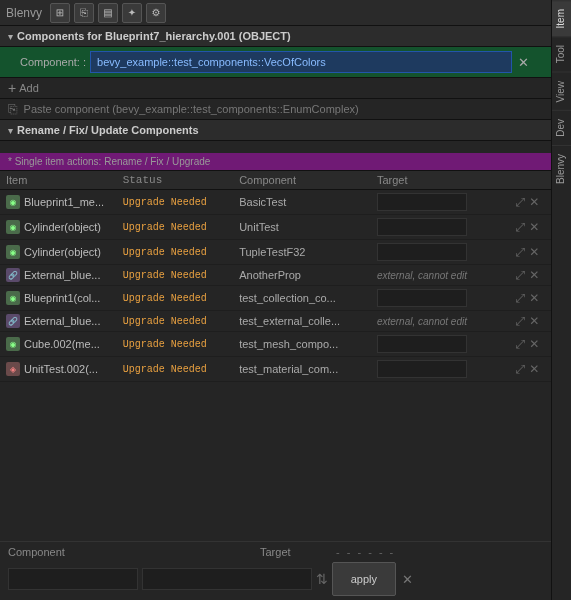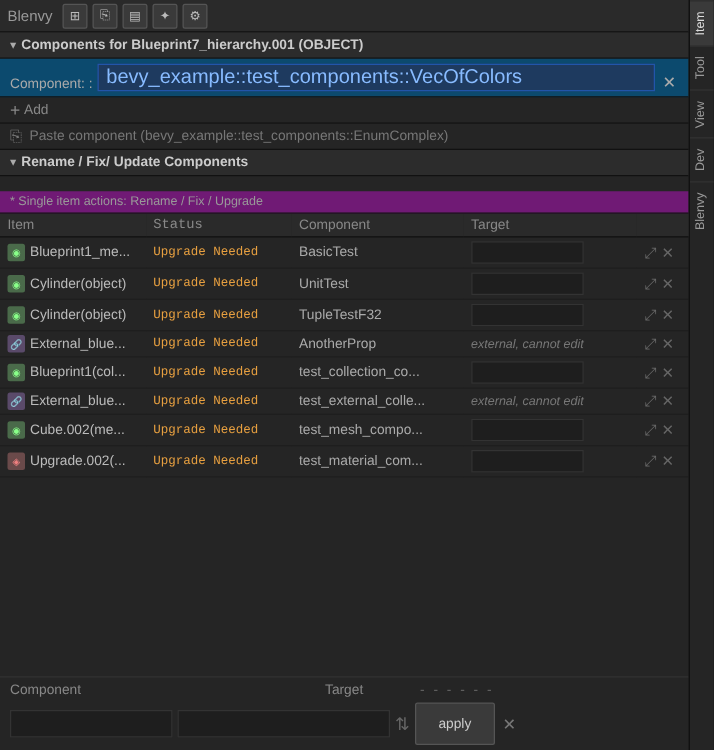--- a/index.html
+++ b/index.html
@@ -88,38 +88,38 @@
     }
     .section-title {
       color: #cccccc;
       font-size: 11px;
       font-weight: bold;
     }
 
     
     .component-input-row {
       display: flex;
-      align-items: flex-end;
-      padding: 4px 8px;
-      gap: 4px;
-      background: #0c4a6e;
+      align-items: center;
+      padding: 4px 20px;
+      gap: 4px;
+      background: #14532d;
       border-bottom: 1px solid #111;
     }
     .component-label {
       color: #aaa;
       white-space: nowrap;
       font-size: 11px;
     }
     .component-input {
       flex: 1;
       background: #1e3a5f;
       border: 1px solid #2255aa;
       color: #88bbff;
       padding: 2px 6px;
-      font-size: 16px;
+      font-size: 11px;
       height: 22px;
       outline: none;
     }
     .component-x-btn {
       background: none;
       border: none;
       color: #aaa;
       cursor: pointer;
       font-size: 13px;
       padding: 0 2px;
@@ -547,21 +547,21 @@
               <div class="row-actions">
                 <button class="row-action-btn">⤢</button>
                 <button class="row-action-btn">✕</button>
               </div>
             </td>
           </tr>
           <tr>
             <td class="col-item">
               <div class="item-cell">
                 <span class="item-icon material">◈</span>
-                <span>Upgrade.002(...</span>
+                <span>UnitTest.002(...</span>
               </div>
             </td>
             <td class="col-status"><span class="status-badge">Upgrade Needed</span></td>
             <td class="col-component component-name">test_material_com...</td>
             <td class="col-target"><input type="text" class="target-input" style=""></td>
             <td class="col-actions">
               <div class="row-actions">
                 <button class="row-action-btn">⤢</button>
                 <button class="row-action-btn">✕</button>
               </div>

